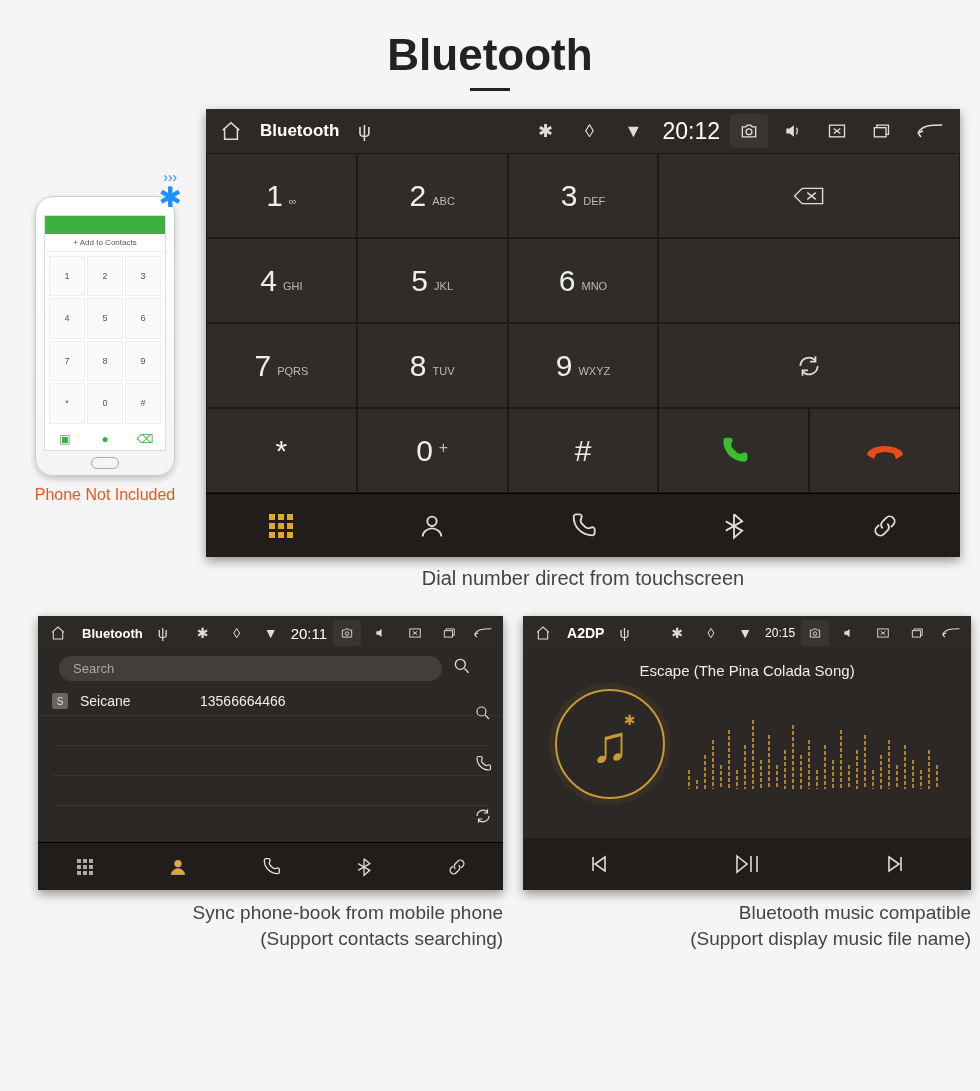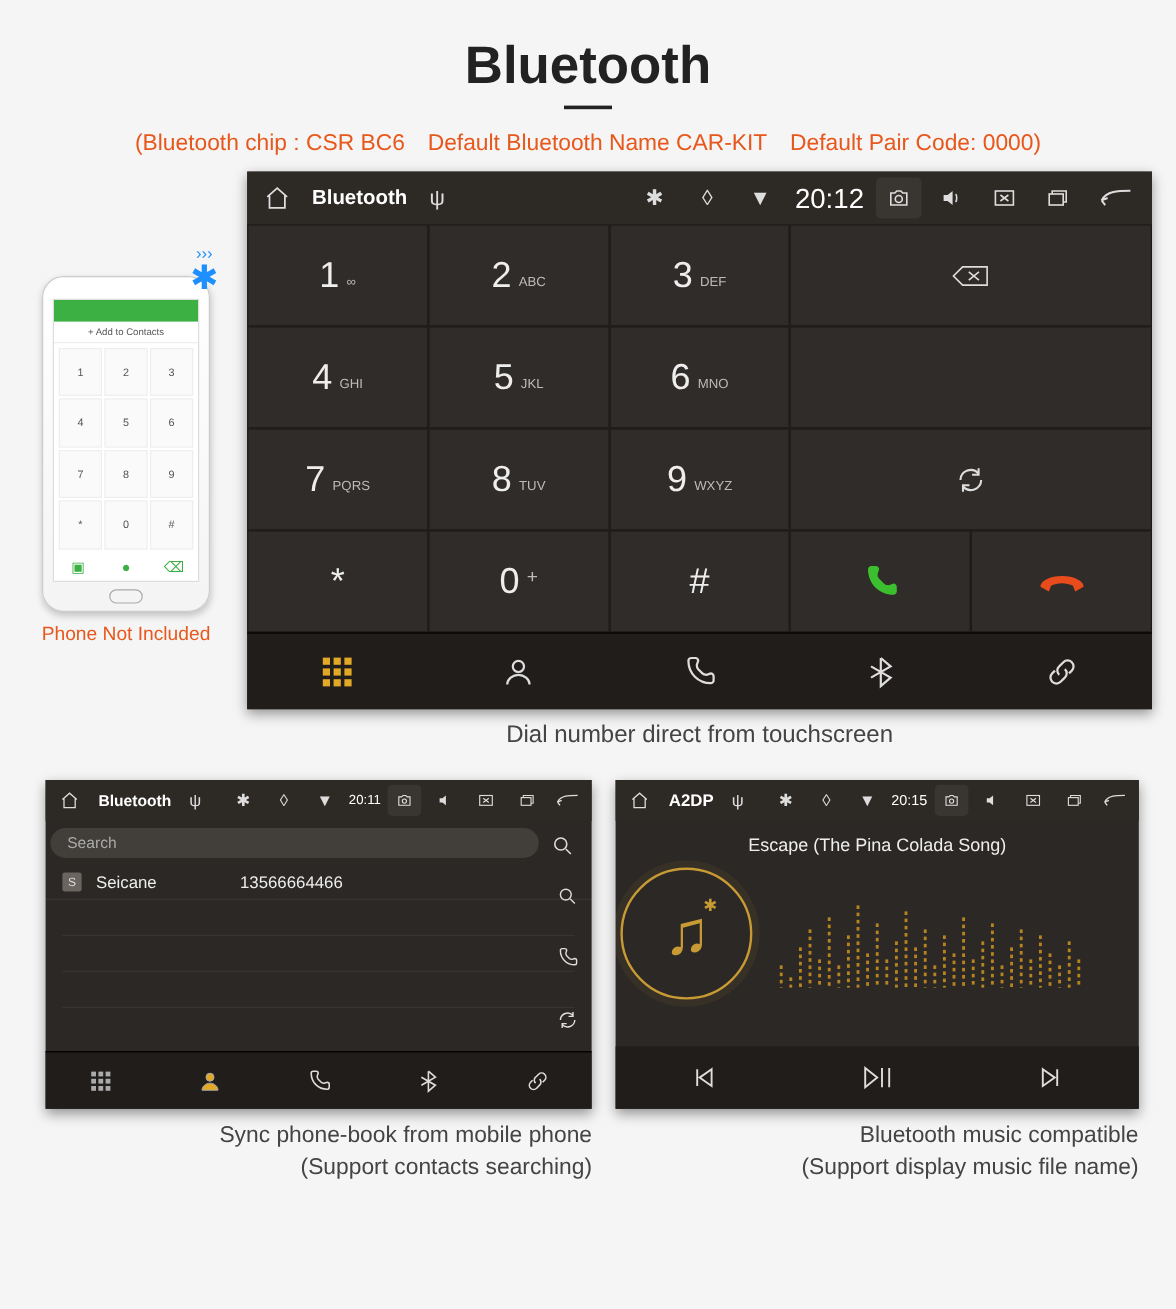--- a/index.html
+++ b/index.html
@@ -210,22 +210,22 @@
   .small-unit .topbar-ico{ width:28px; font-size:14px;}
   .small-caption {
     text-align:right;
     font-size:19px;
     color:#444;
     margin-top:10px;
     line-height:1.35;
   }
   
   .search-row {
-    display:flex;align-items:flex-end;
-    padding:6px 4px;
+    display:flex;align-items:flex-start;
+    padding:6px 21px;
   }
   .search-box {
     flex:1;
     background:#423e3a;
     border-radius:16px;
     color:#aaa;
     font-size:13px;
     padding:5px 14px;
   }
   .side-search-ico {
@@ -250,21 +250,21 @@
     width:40px; display:flex; flex-direction:column; justify-content:space-around;
   }
   .side-icons div { display:flex;align-items:center;justify-content:center; color:#ccc;}
 
   .small-bottom-nav {
     height:48px; display:flex; background:#201d1a; border-top:1px solid #000;
   }
   .small-bottom-nav .bnav-item svg { stroke:#aaa; }
 
   
-  .music-body { flex:1; position:relative; display:flex; align-items:center; padding:0 4px; overflow:hidden;}
+  .music-body { flex:1; position:relative; display:flex; align-items:center; padding:0 32px; overflow:hidden;}
   .music-circle {
     width:110px;height:110px;border:2px solid #c79a34;border-radius:50%;
     display:flex;align-items:center;justify-content:center;
     box-shadow:0 0 0 6px rgba(199,154,52,.08);
   }
   .music-note { color:#c79a34; font-size:52px; position:relative;}
   .music-note::after {
     content:"✱"; font-size:14px; color:#c79a34;
     position:absolute; top:-2px; right:-6px;
   }
@@ -291,21 +291,20 @@
   
   .ico-stroke { fill:none; stroke:#ddd; stroke-width:1.6; }
   .ico-fill { fill:#ddd; stroke:none; }
 </style>
 </head>
 <body>
 
 <div class="page">
   <div class="title">Bluetooth</div>
   <div class="title-underline"></div>
-  <div class="spec-line">(Bluetooth chip : CSR BC6 Default Bluetooth Name CAR-KIT Default Pair Code: 0000)</div>
 
   <div class="main-row">
 
     <div class="phone-col">
       <div class="phone-body">
         <div class="bt-float">
           <span class="wave">›››</span>✱
         </div>
         <div class="phone-screen">
           <div class="phone-header"></div>
@@ -506,21 +505,21 @@
               <svg viewBox="0 0 24 24" width="16" height="16">
                 <path class="ico-stroke" d="M3 11 L12 3 L21 11 M5 10 V21 H19 V10"></path>
               </svg>
             </div>
           <div class="topbar-title" style="font-size:13px;">Bluetooth</div>
           <div class="topbar-ico">ψ</div>
           <div class="spacer"></div>
           <div class="topbar-ico">✱</div>
           <div class="topbar-ico">◊</div>
           <div class="topbar-ico">▼</div>
-          <div style="font-size:11px;color:#fff;">20:11</div>
+          <div style="font-size:15px;color:#fff;">20:11</div>
           <div class="topbar-ico topbar-cam" style="height:26px;">
               <svg viewBox="0 0 24 24" width="14" height="14">
                 <path class="ico-stroke" d="M4 7h4l2-2h4l2 2h4v12H4z"></path>
                 <circle class="ico-stroke" cx="12" cy="13" r="3"></circle>
               </svg>
             </div>
           <div class="topbar-ico">
               <svg viewBox="0 0 24 24" width="14" height="14">
                 <path class="ico-fill" d="M4 9v6h4l5 4V5L8 9z"></path>
               </svg>

